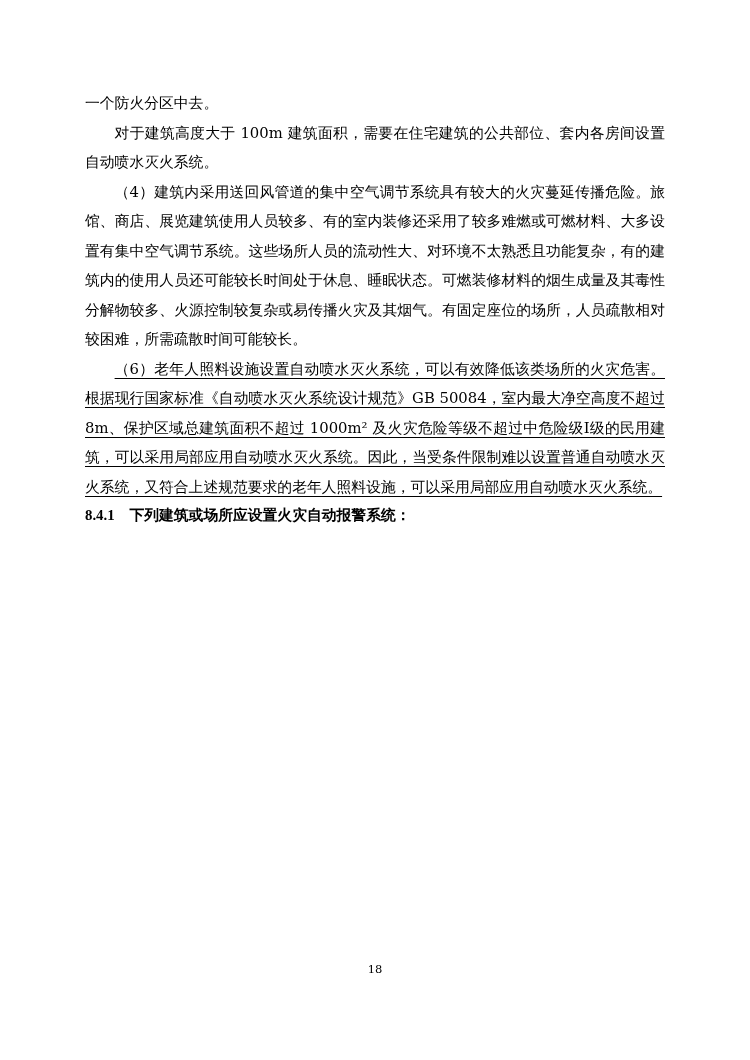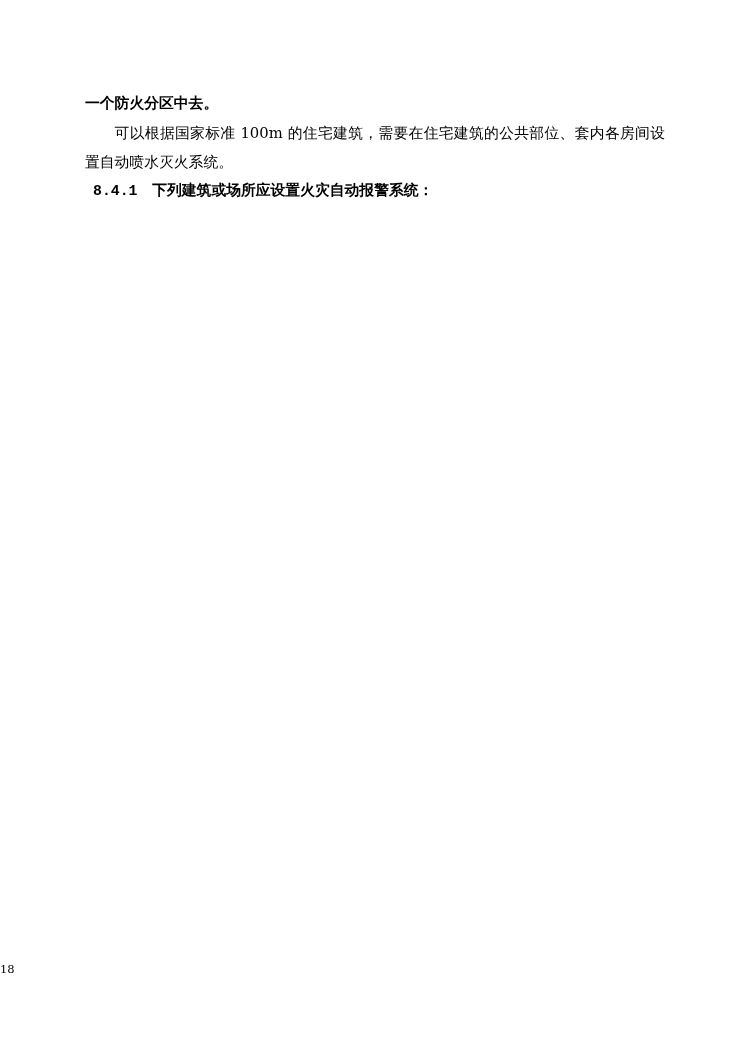--- a/index.html
+++ b/index.html
@@ -24,48 +24,48 @@
   p.para {
     margin: 0;
     font-size: 14.8px;
     line-height: 29.5px;
     text-align: justify;
     text-indent: 2em;
     word-break: break-all;
   }
   p.no-indent {
     text-indent: 0;
-    font-weight: bold;
   }
   p.underlined {
     text-decoration: underline;
     text-underline-offset: 4px;
     text-decoration-thickness: 1px;
   }
   p.heiti {
-    font-family: Liberation Mono, monospace;
+    font-family: Liberation Serif, serif;
     font-weight: bold;
-    margin-left: 8px;
   }
   p.heading {
     text-indent: 0;
   }
   .page-number {
     position: absolute;
     left: 0;
     top: 962px;
     width: 750px;
-    text-align: left;
+    text-align: center;
     font-size: 11.5px;
     line-height: 15px;
     font-family: "DejaVu Serif", "Liberation Serif", serif;
   }
 </style>
 </head>
 <body>
 
 <div class="page-body">
   <p class="para no-indent">一个防火分区中去。</p>
-  <p class="para">可以根据国家标准 100m 的住宅建筑，需要在住宅建筑的公共部位、套内各房间设置自动喷水灭火系统。</p>
+  <p class="para">对于建筑高度大于 100m 建筑面积，需要在住宅建筑的公共部位、套内各房间设置自动喷水灭火系统。</p>
+  <p class="para">（4）建筑内采用送回风管道的集中空气调节系统具有较大的火灾蔓延传播危险。旅馆、商店、展览建筑使用人员较多、有的室内装修还采用了较多难燃或可燃材料、大多设置有集中空气调节系统。这些场所人员的流动性大、对环境不太熟悉且功能复杂，有的建筑内的使用人员还可能较长时间处于休息、睡眠状态。可燃装修材料的烟生成量及其毒性分解物较多、火源控制较复杂或易传播火灾及其烟气。有固定座位的场所，人员疏散相对较困难，所需疏散时间可能较长。</p>
+  <p class="para underlined">（6）老年人照料设施设置自动喷水灭火系统，可以有效降低该类场所的火灾危害。根据现行国家标准《自动喷水灭火系统设计规范》GB 50084，室内最大净空高度不超过 8m、保护区域总建筑面积不超过 1000m² 及火灾危险等级不超过中危险级Ⅰ级的民用建筑，可以采用局部应用自动喷水灭火系统。因此，当受条件限制难以设置普通自动喷水灭火系统，又符合上述规范要求的老年人照料设施，可以采用局部应用自动喷水灭火系统。</p>
   <p class="para heiti heading">8.4.1　下列建筑或场所应设置火灾自动报警系统：</p>
 </div>
 
 <div class="page-number">18</div>
 
 </body></html>

